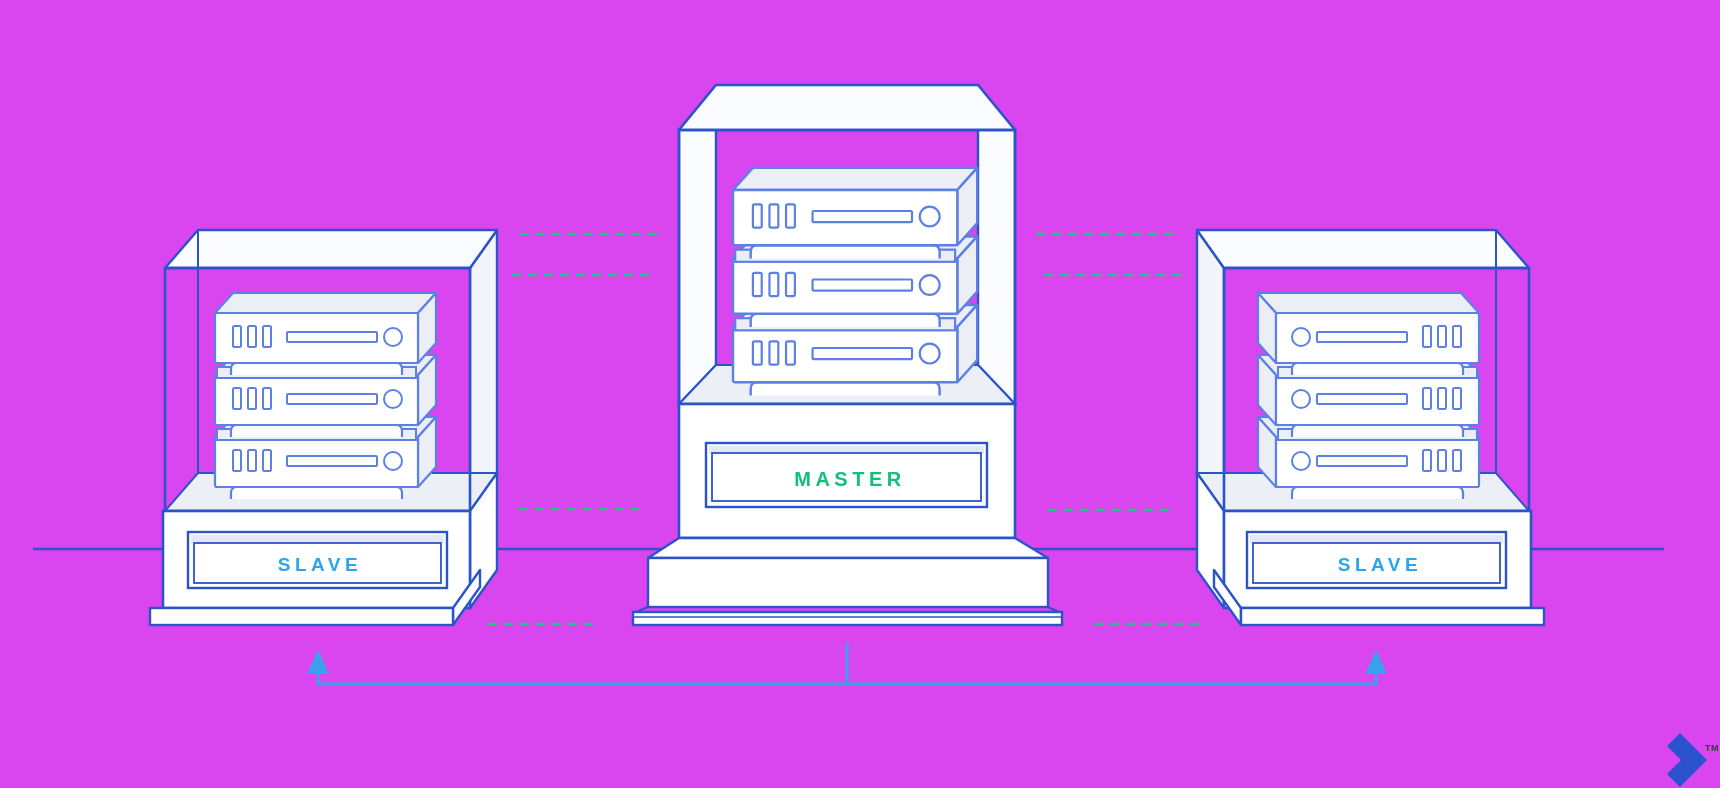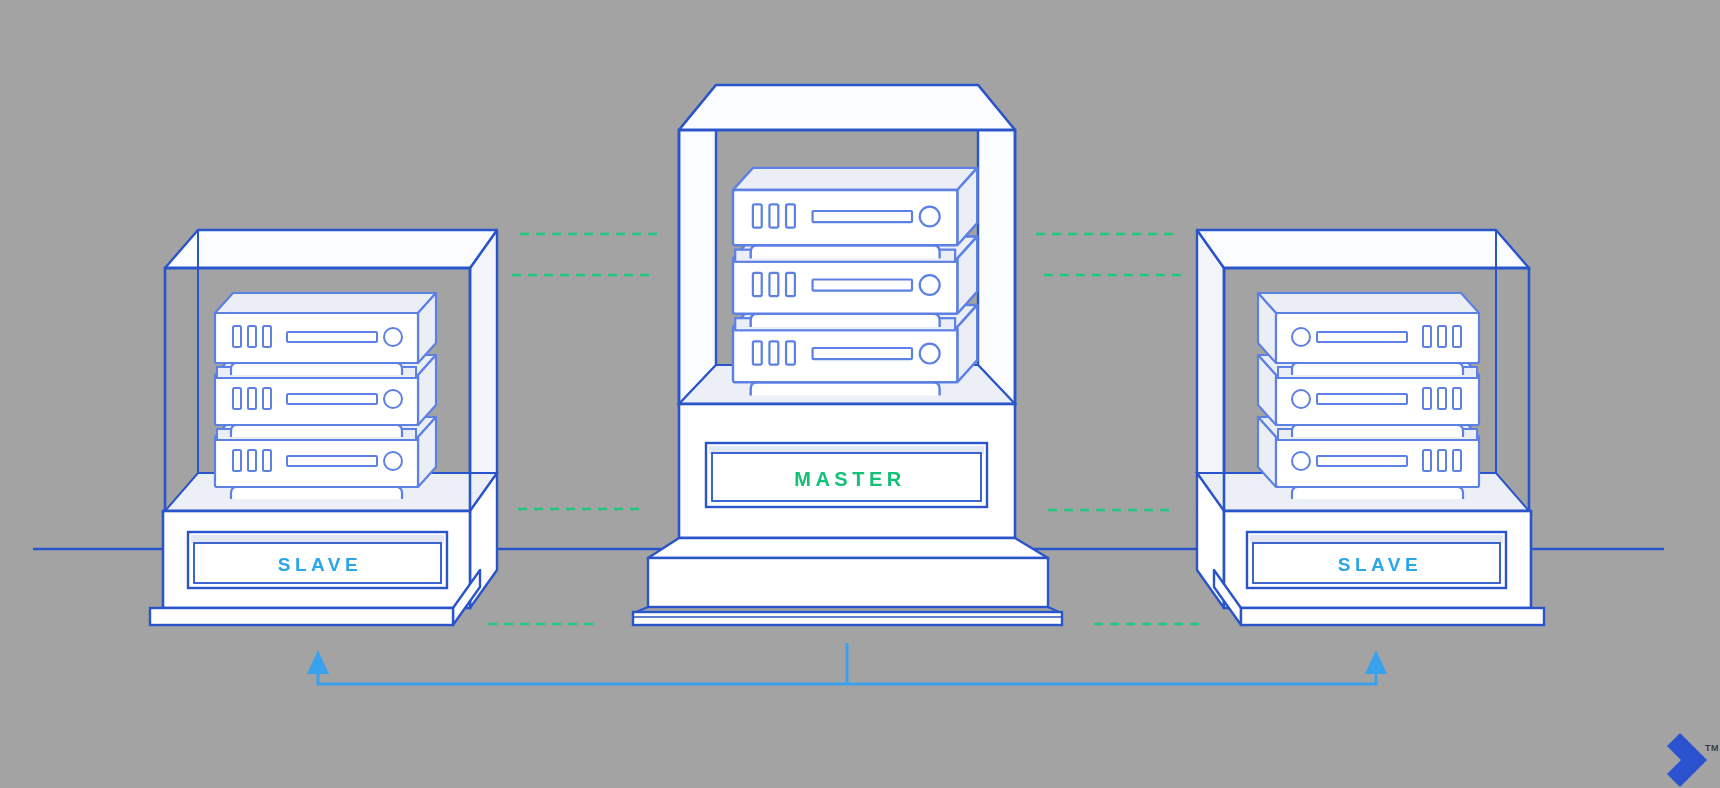--- a/index.html
+++ b/index.html
@@ -1,16 +1,16 @@
 <!DOCTYPE html>
 <html><head>
 <meta charset="utf-8">
 <style>
   html,body{margin:0;padding:0;background:#ffffff;}
-  .stage{width:1720px;height:788px;position:relative;overflow:hidden;background:#a3a3a3;}
+  .stage{width:1720px;height:788px;position:relative;overflow:hidden;background:#d946ef;}
   svg{display:block;}
   .node-label{font-family:"Liberation Sans","DejaVu Sans",sans-serif;font-weight:bold;}
   .tm-label{font-family:"Liberation Sans","DejaVu Sans",sans-serif;font-weight:bold;}
 </style>
 </head>
 <body>
 
 <div class="stage">
 <svg width="1720" height="788" viewBox="0 0 1720 788" xmlns="http://www.w3.org/2000/svg">
 

